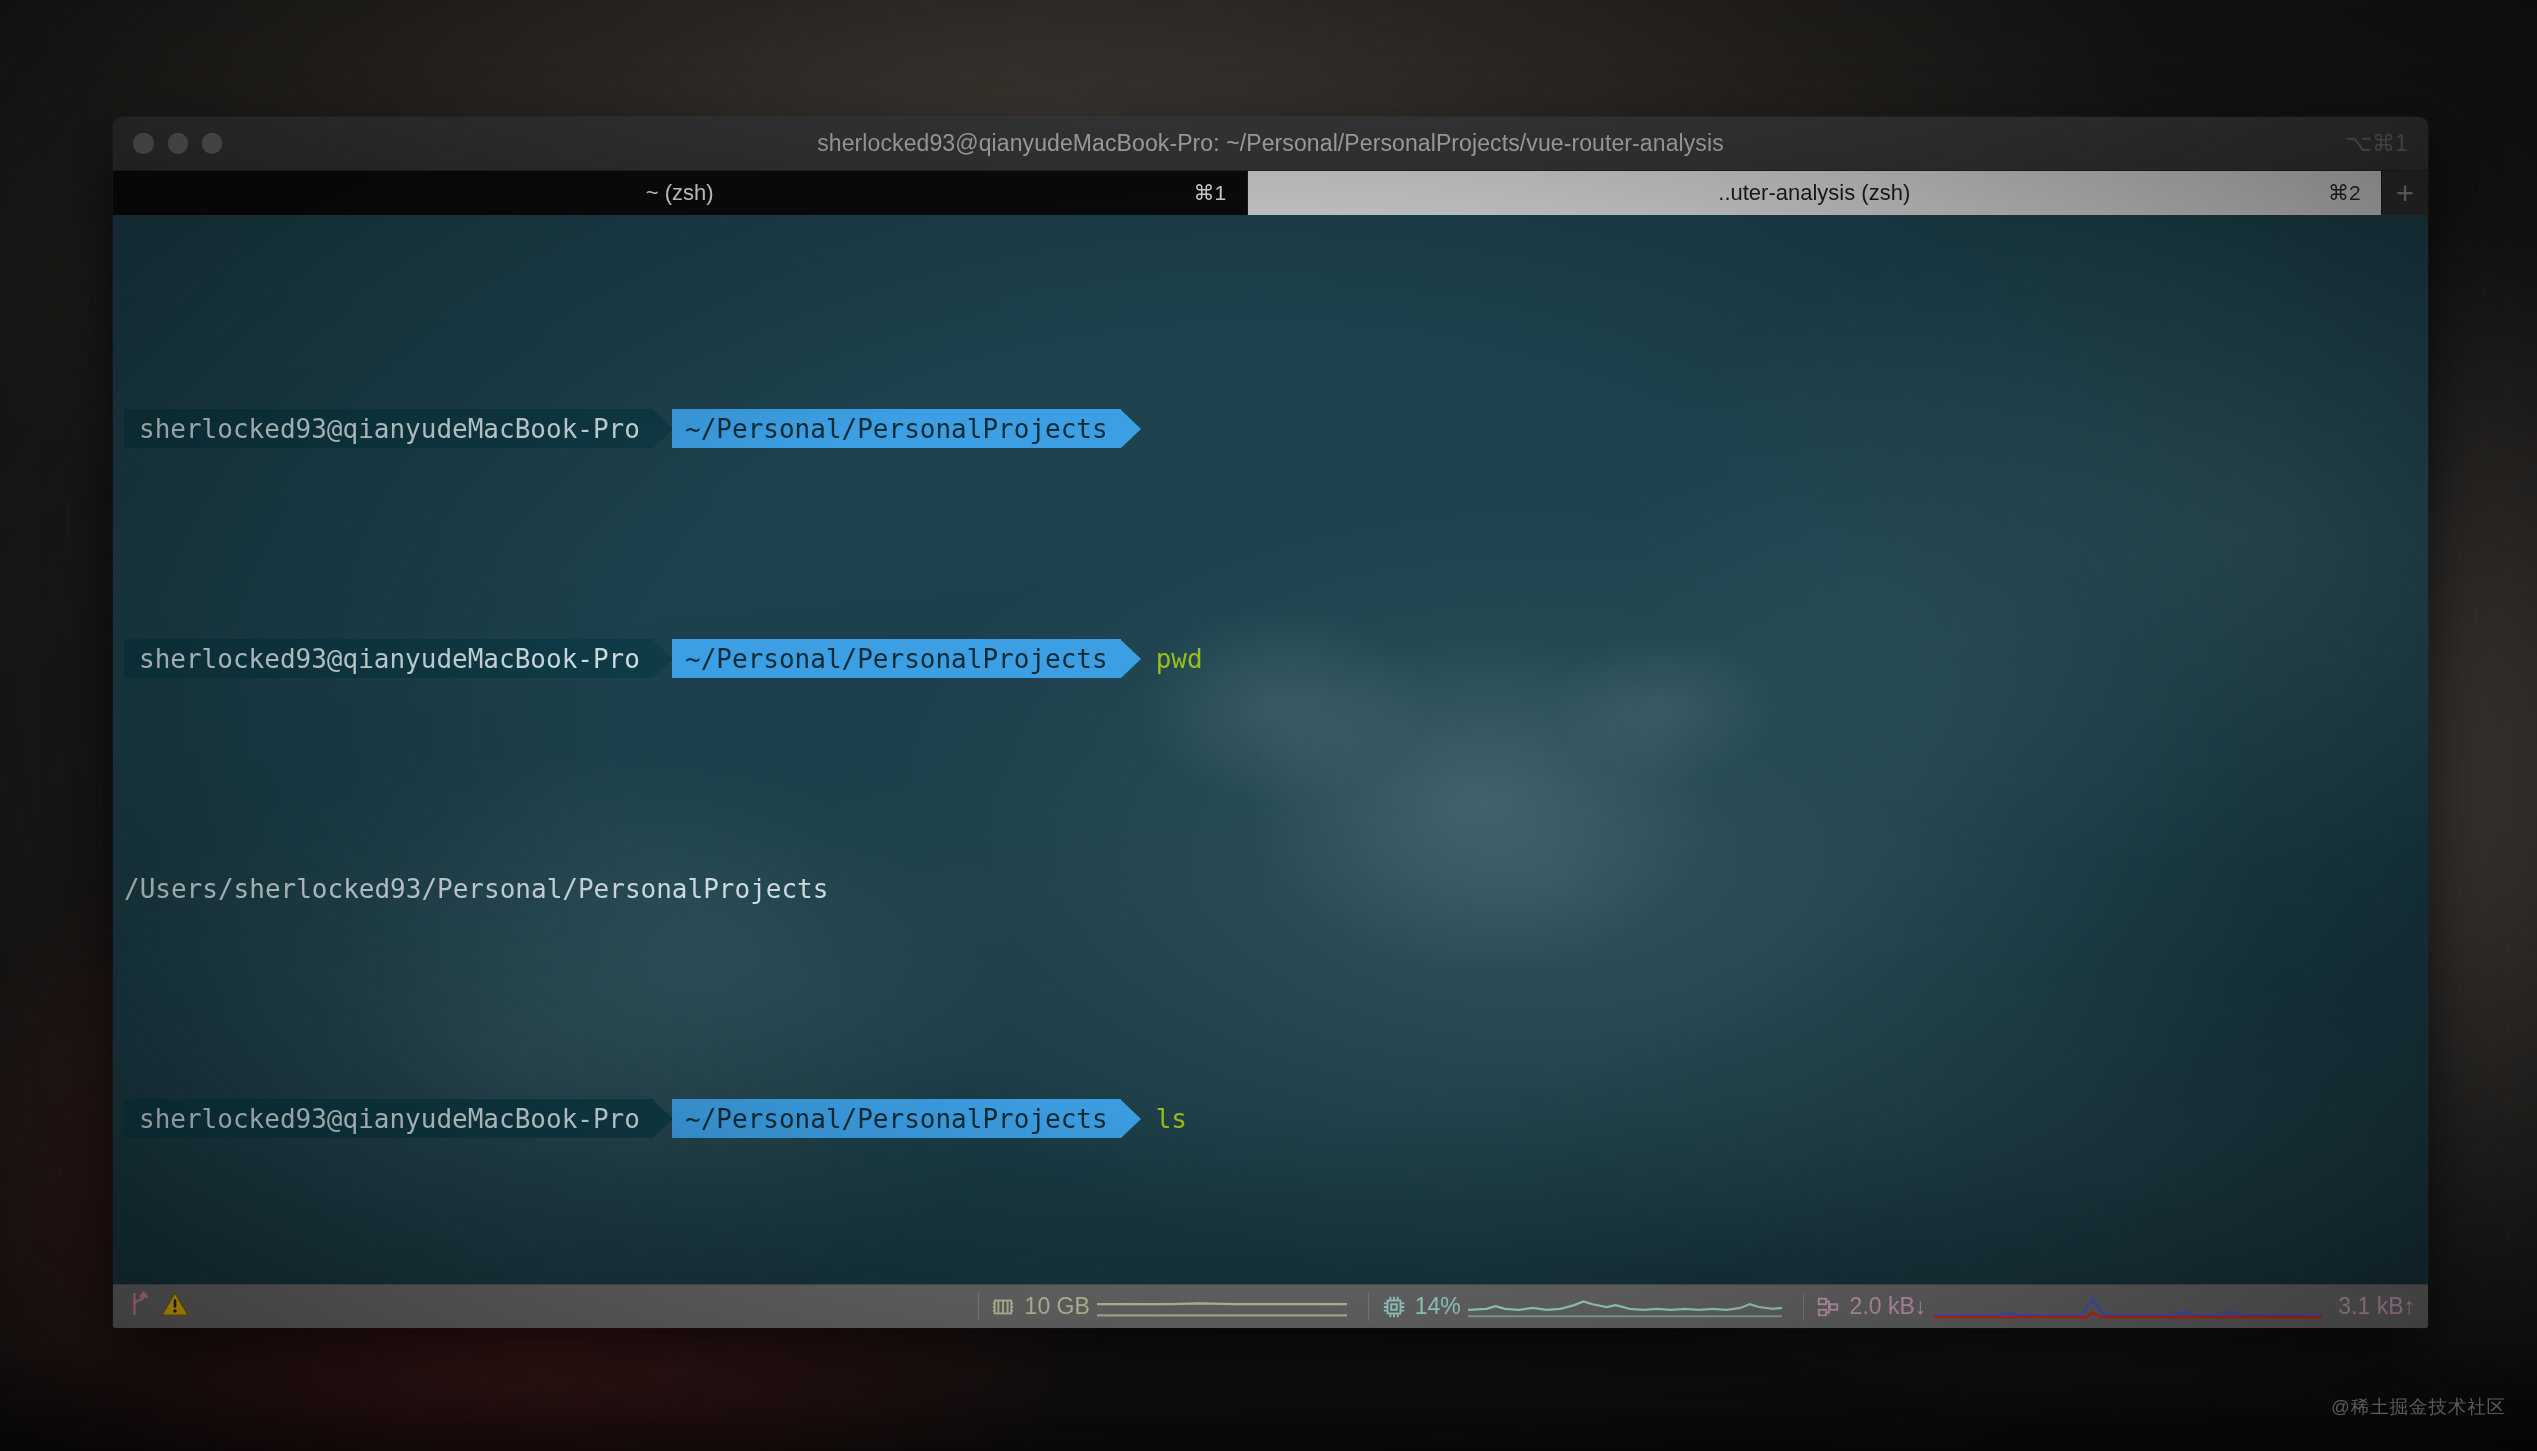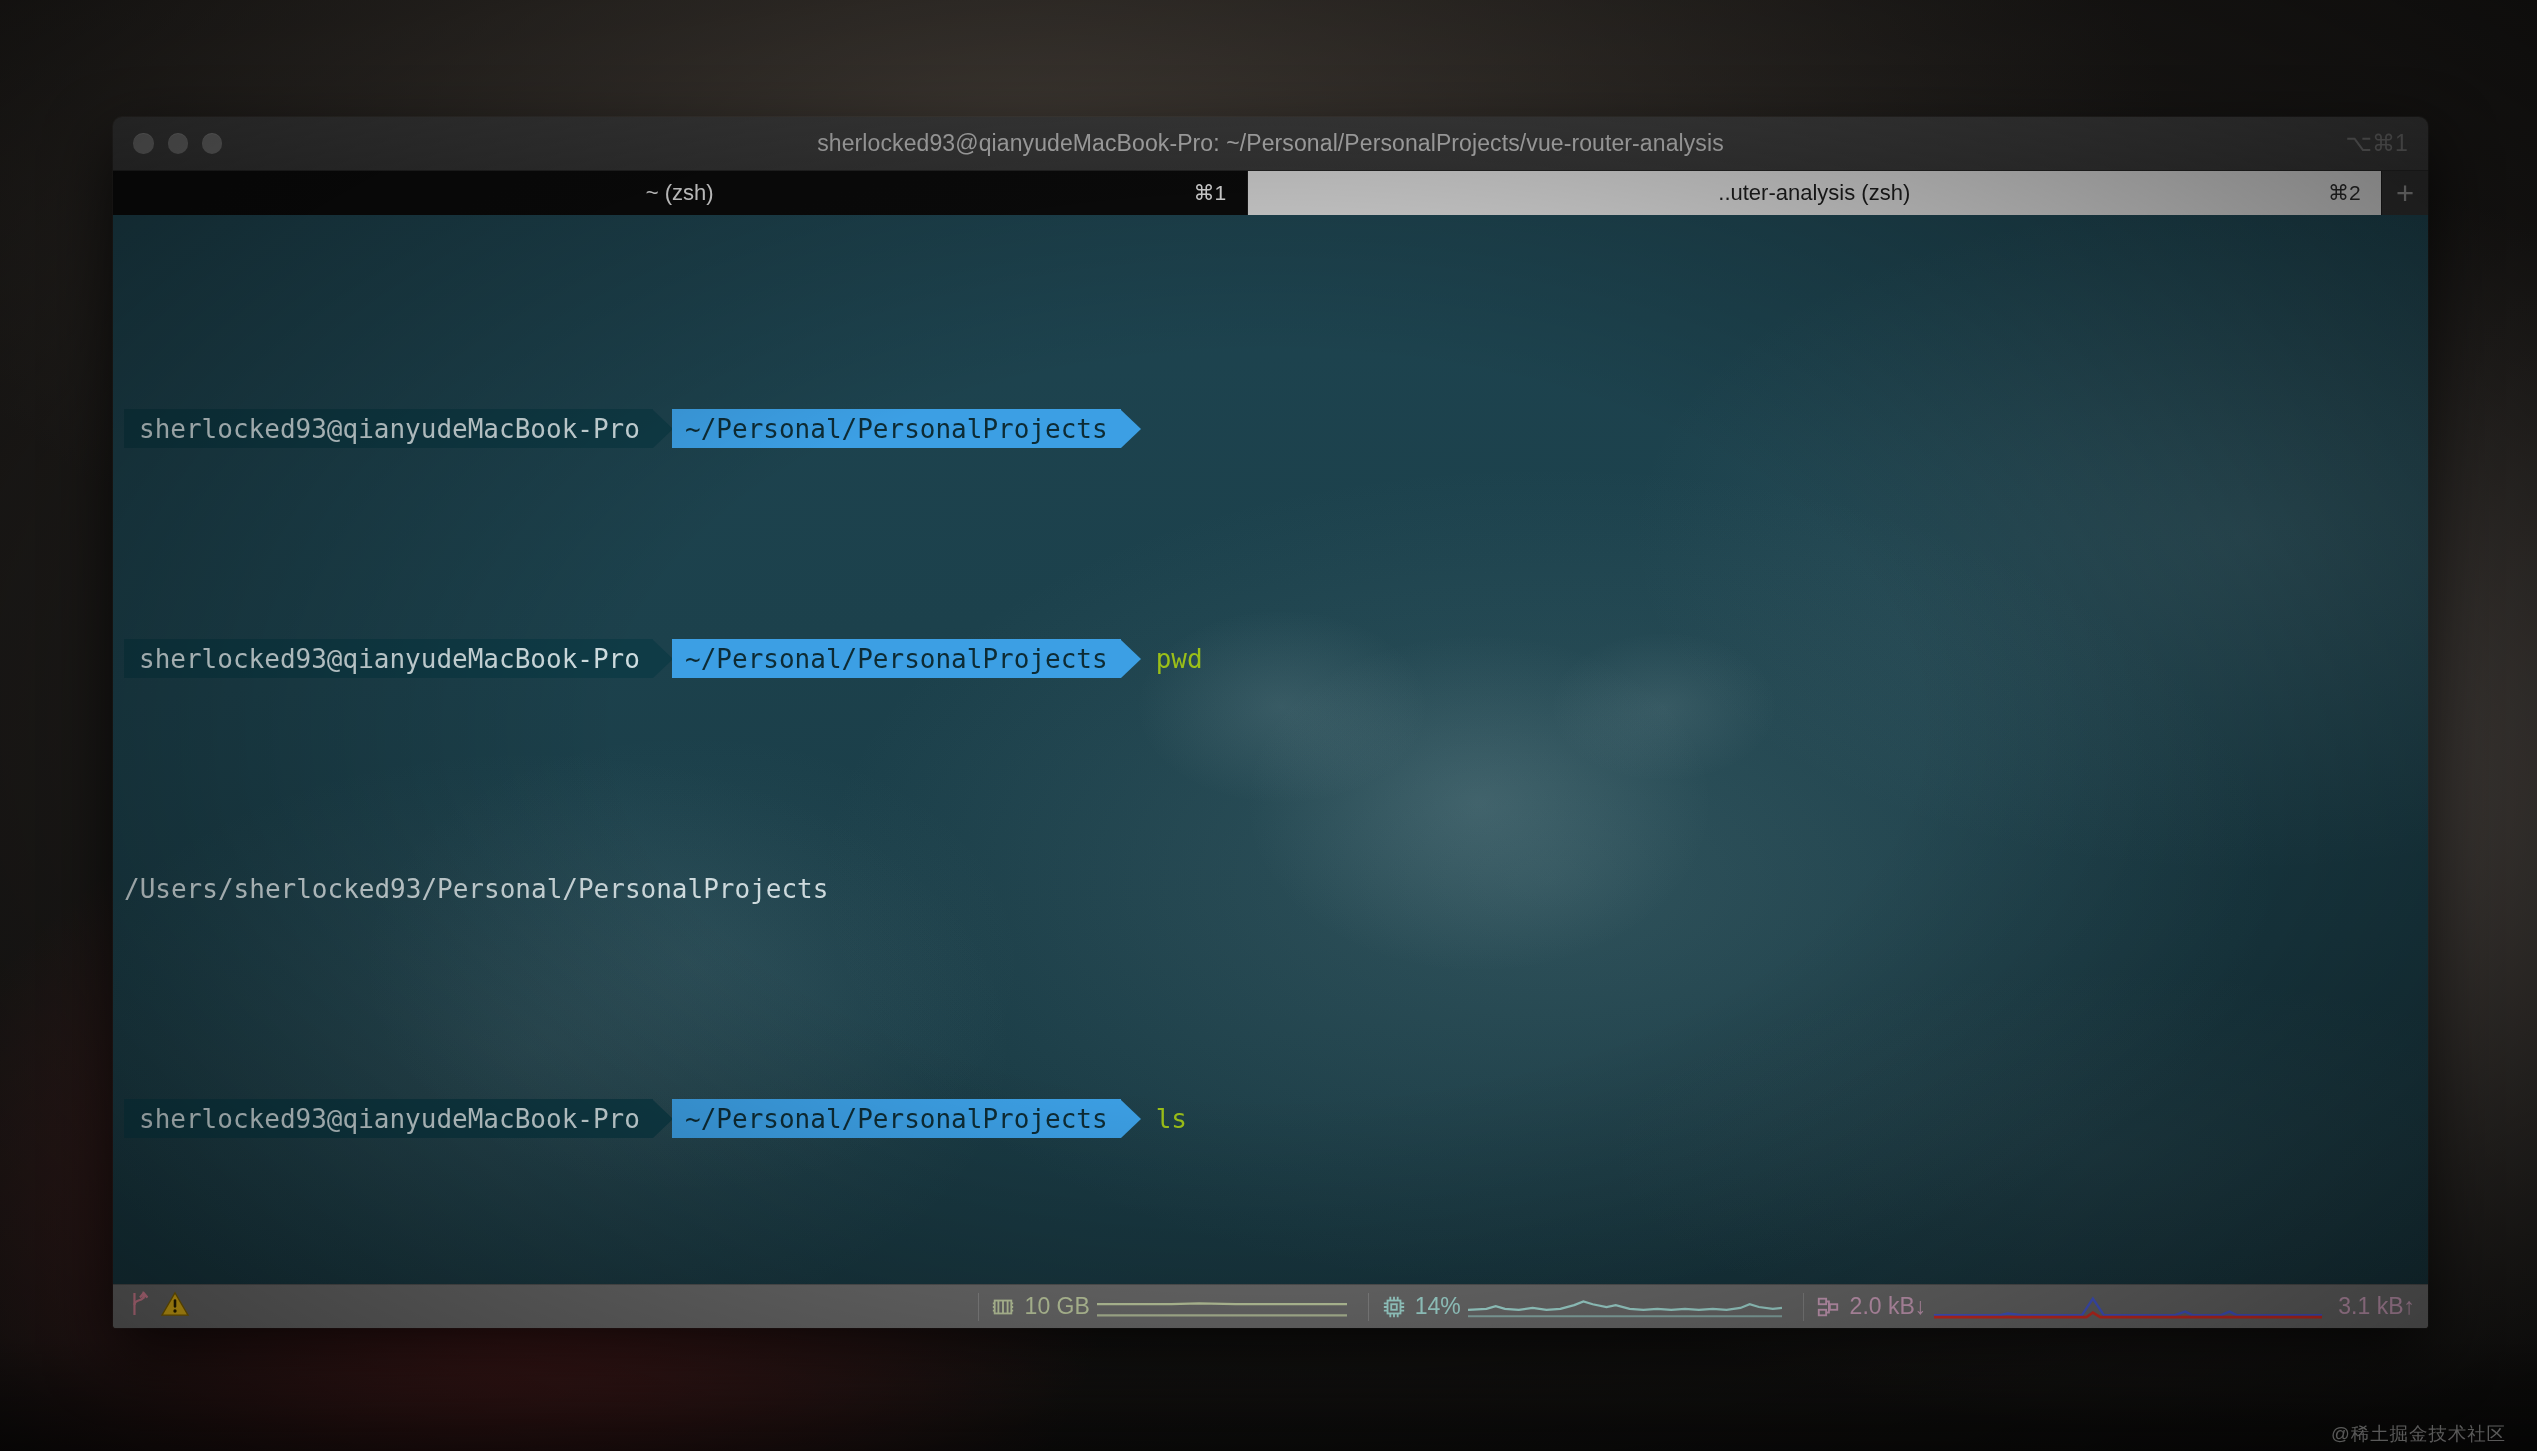--- a/index.html
+++ b/index.html
@@ -161,21 +161,21 @@
   .icon-warn   { margin-right: 9.2px; }
 
   .mem-text { color: #c7d4a8; margin-left: 9.2px; }
   .cpu-text { color: #a9e4dd; margin-left: 9.2px; }
   .net-text { color: #d8a8c6; margin-left: 9.2px; }
 
   .graph { margin: 0 7.4px; }
 
   
   #watermark {
-    position: absolute; right: 31px; bottom: 5px;
+    position: absolute; right: 31px; bottom: 32px;
     font-family: "Liberation Sans", sans-serif;
     font-size: 18.5px; color: rgba(190,190,190,0.45);
     letter-spacing: 0.9px;
   }
 </style>
 </head>
 <body>
 
 <div id="desktop"></div>
 <div id="desk-edge"></div>

